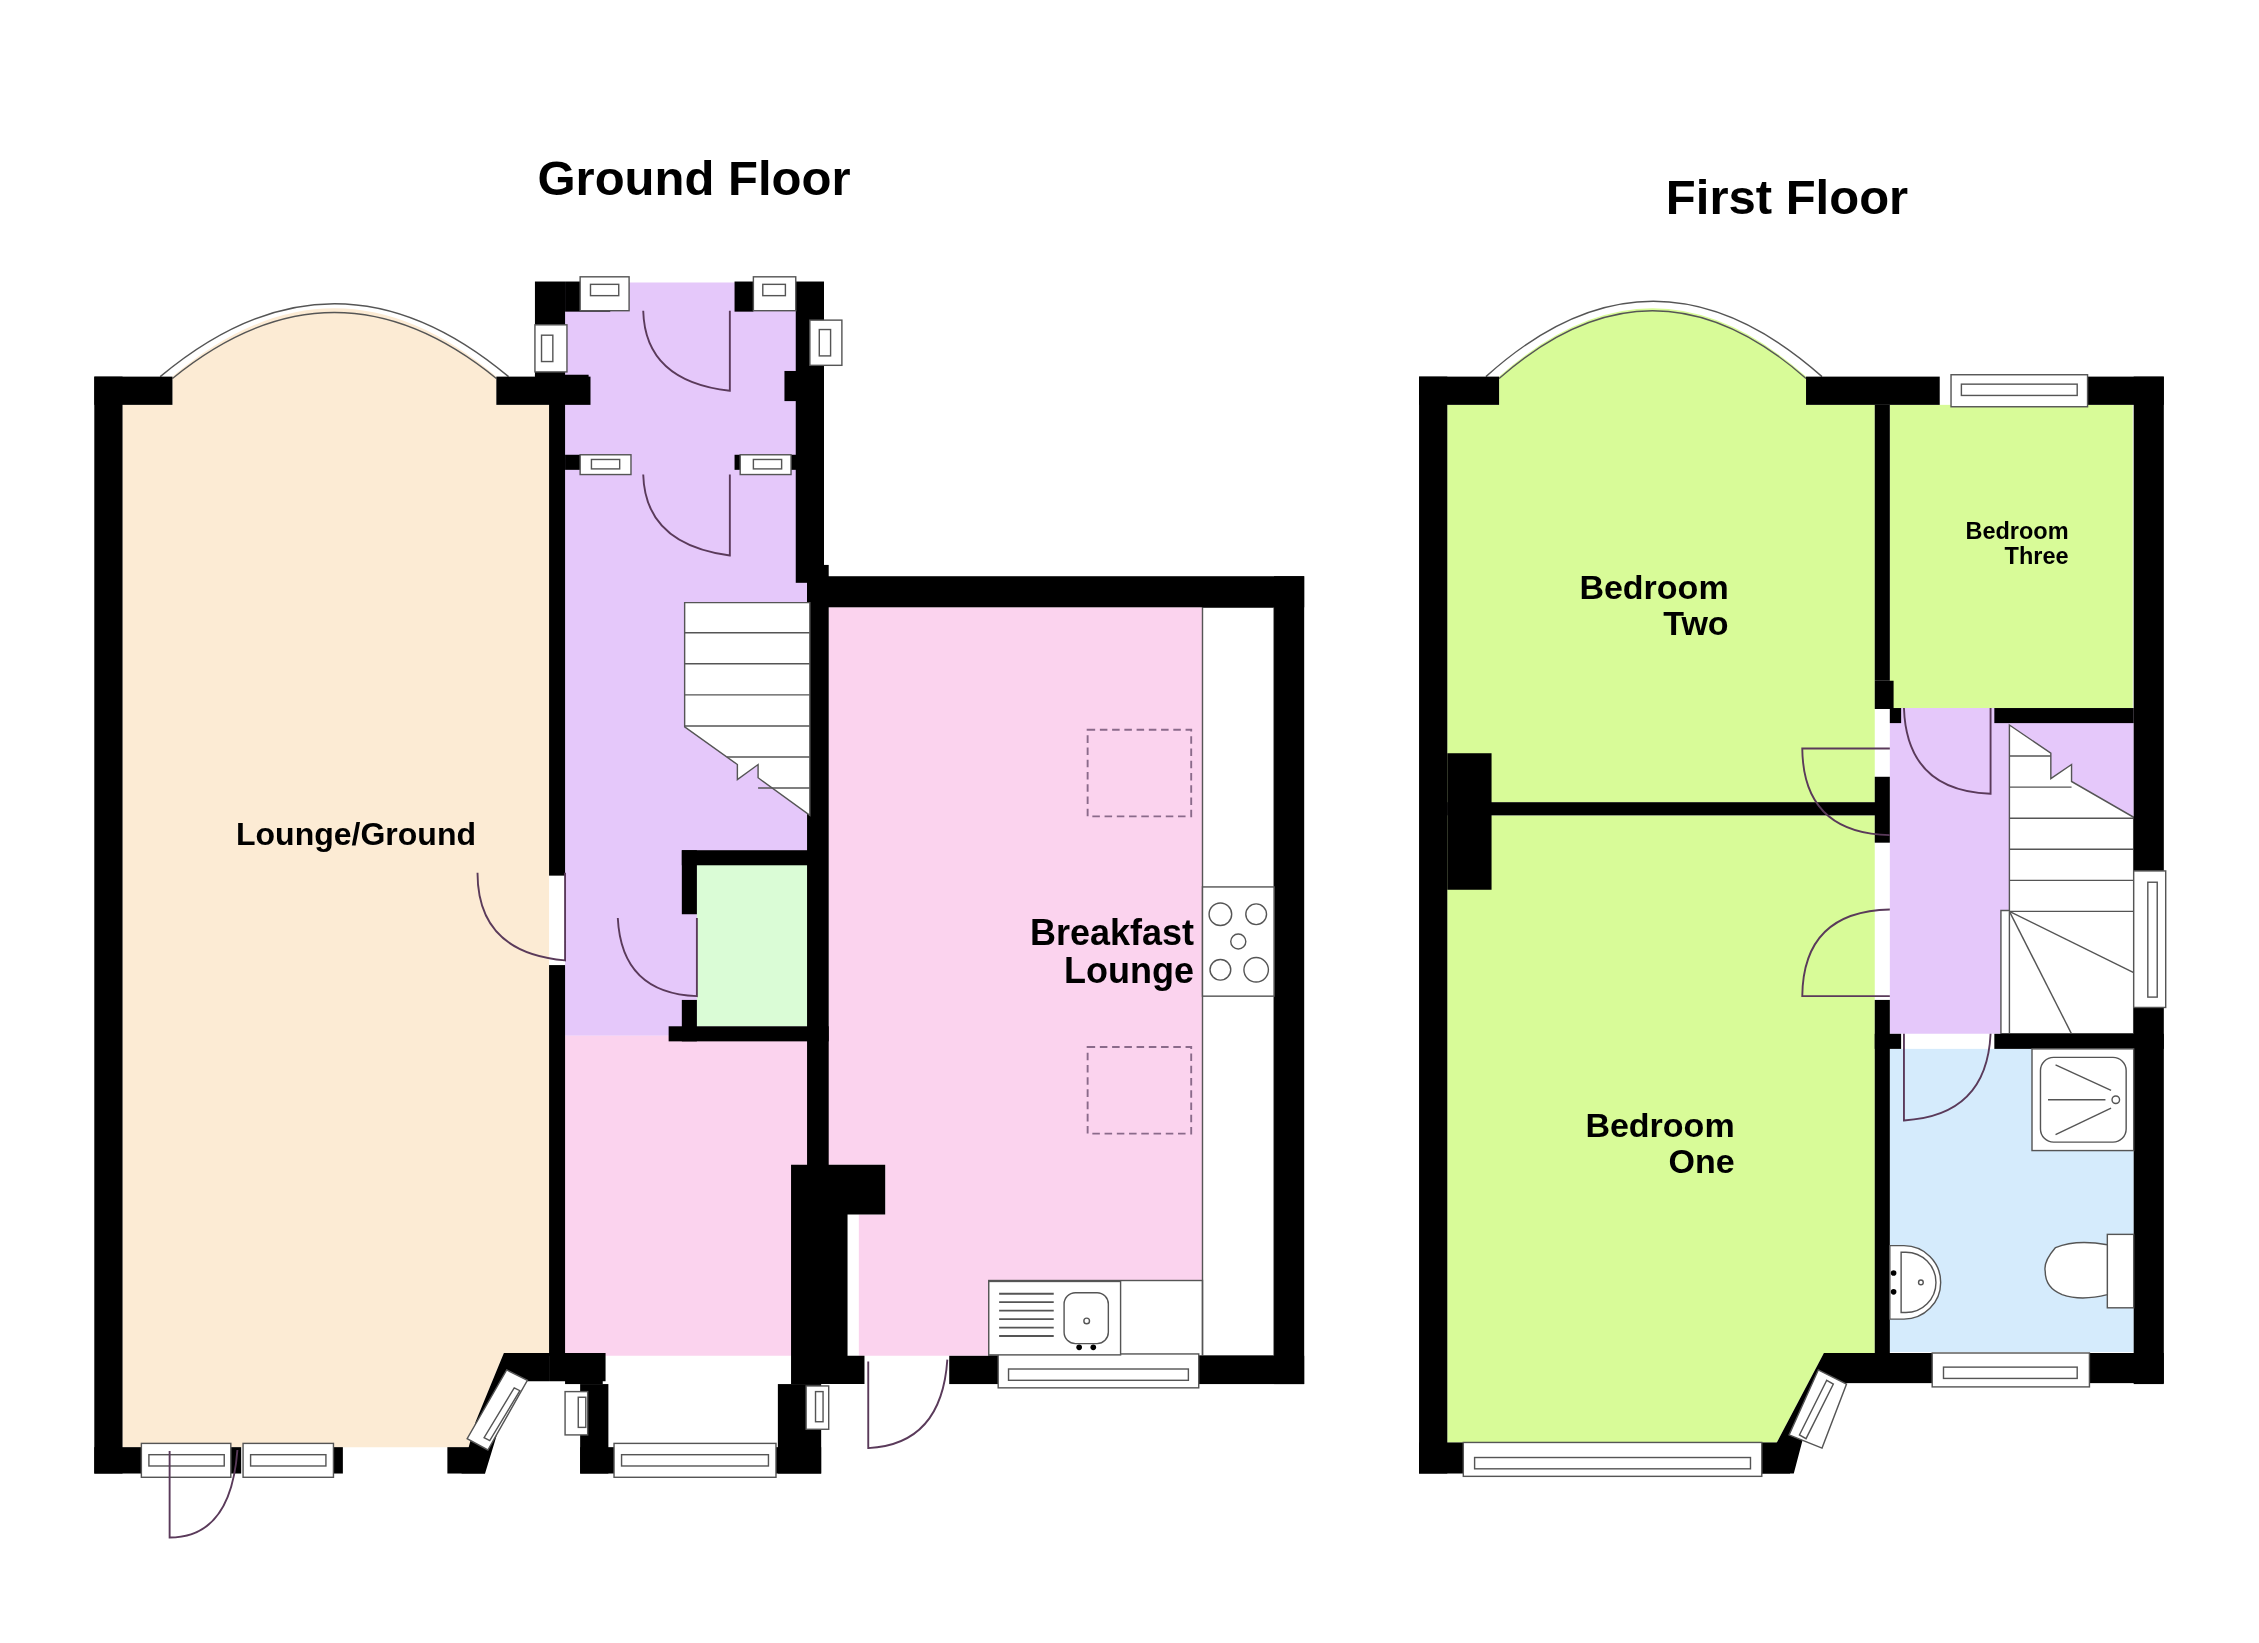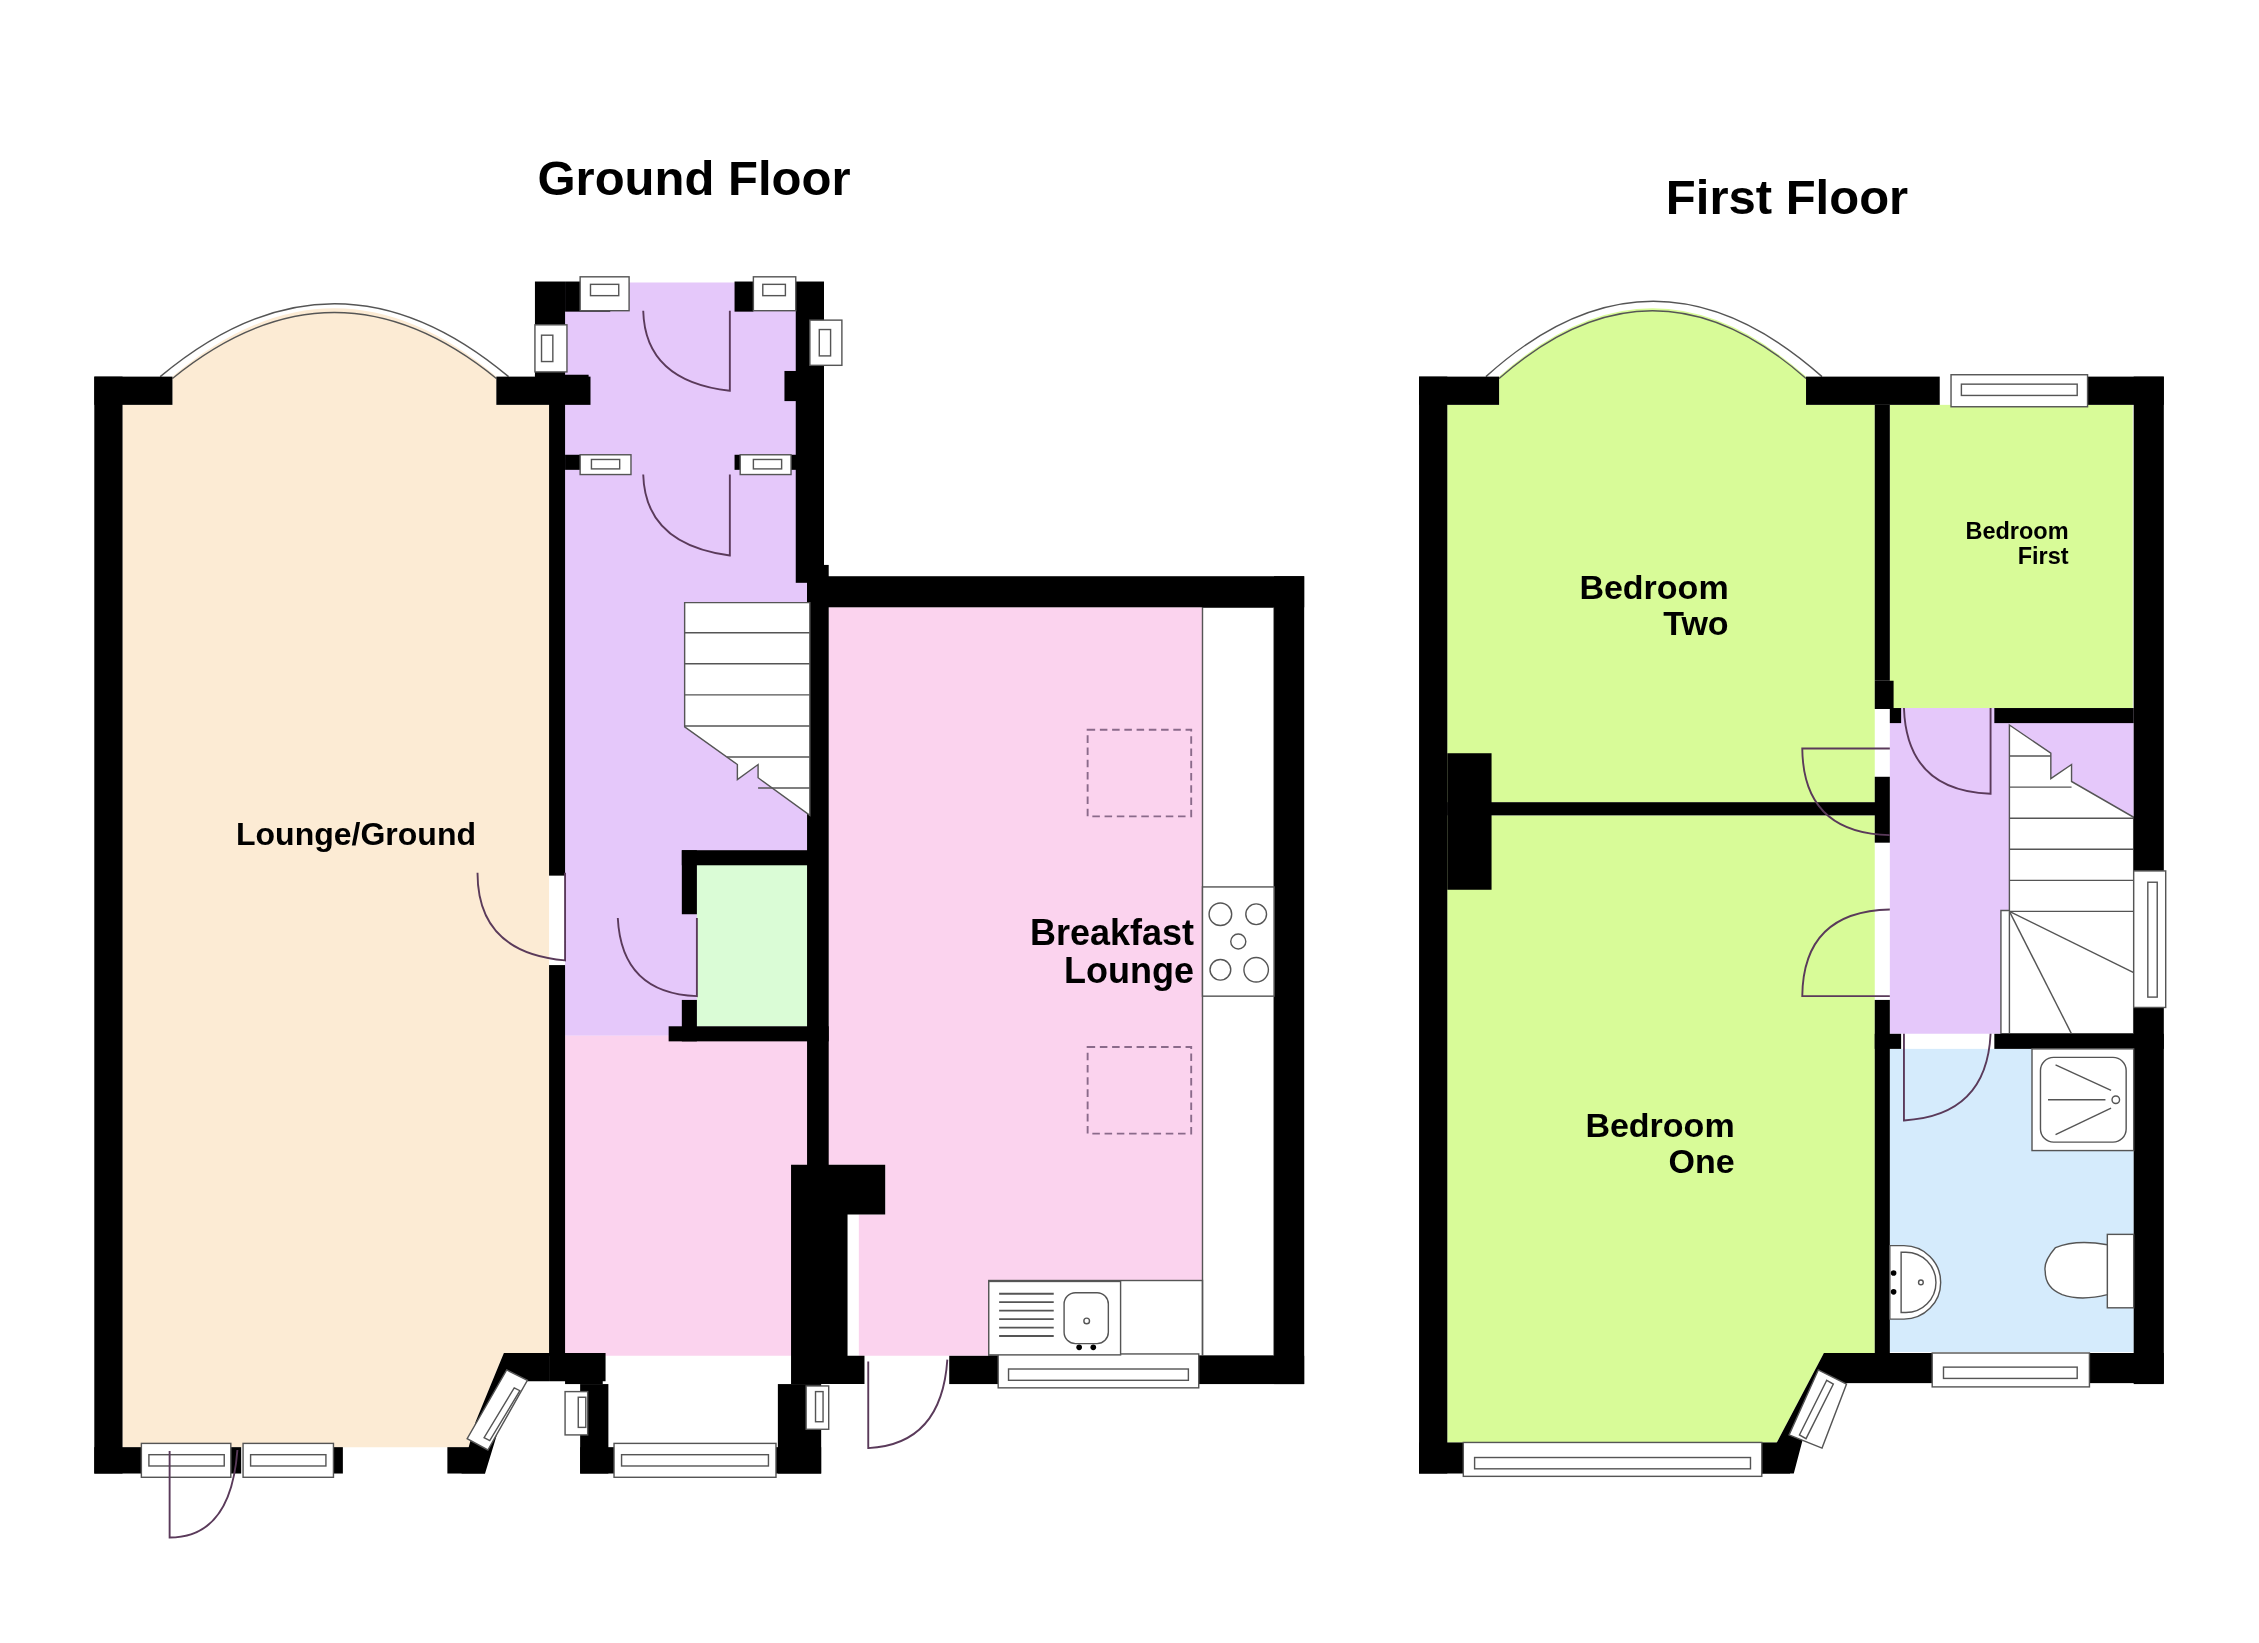--- a/index.html
+++ b/index.html
@@ -246,20 +246,20 @@
   <div class="label" style="left:1112px; top:952px; font-size:36px;">
     <span>Breakfast</span>
     <span>Lounge</span>
   </div>
   <div class="label" style="left:1654px; top:606px; font-size:34px;">
     <span>Bedroom</span>
     <span>Two</span>
   </div>
   <div class="label" style="left:2017px; top:544px; font-size:23.5px;">
     <span>Bedroom</span>
-    <span>First</span>
+    <span>Three</span>
   </div>
   <div class="label" style="left:1660px; top:1144px; font-size:34px;">
     <span>Bedroom</span>
     <span>One</span>
   </div>
 </div>
 
 
 </body></html>

